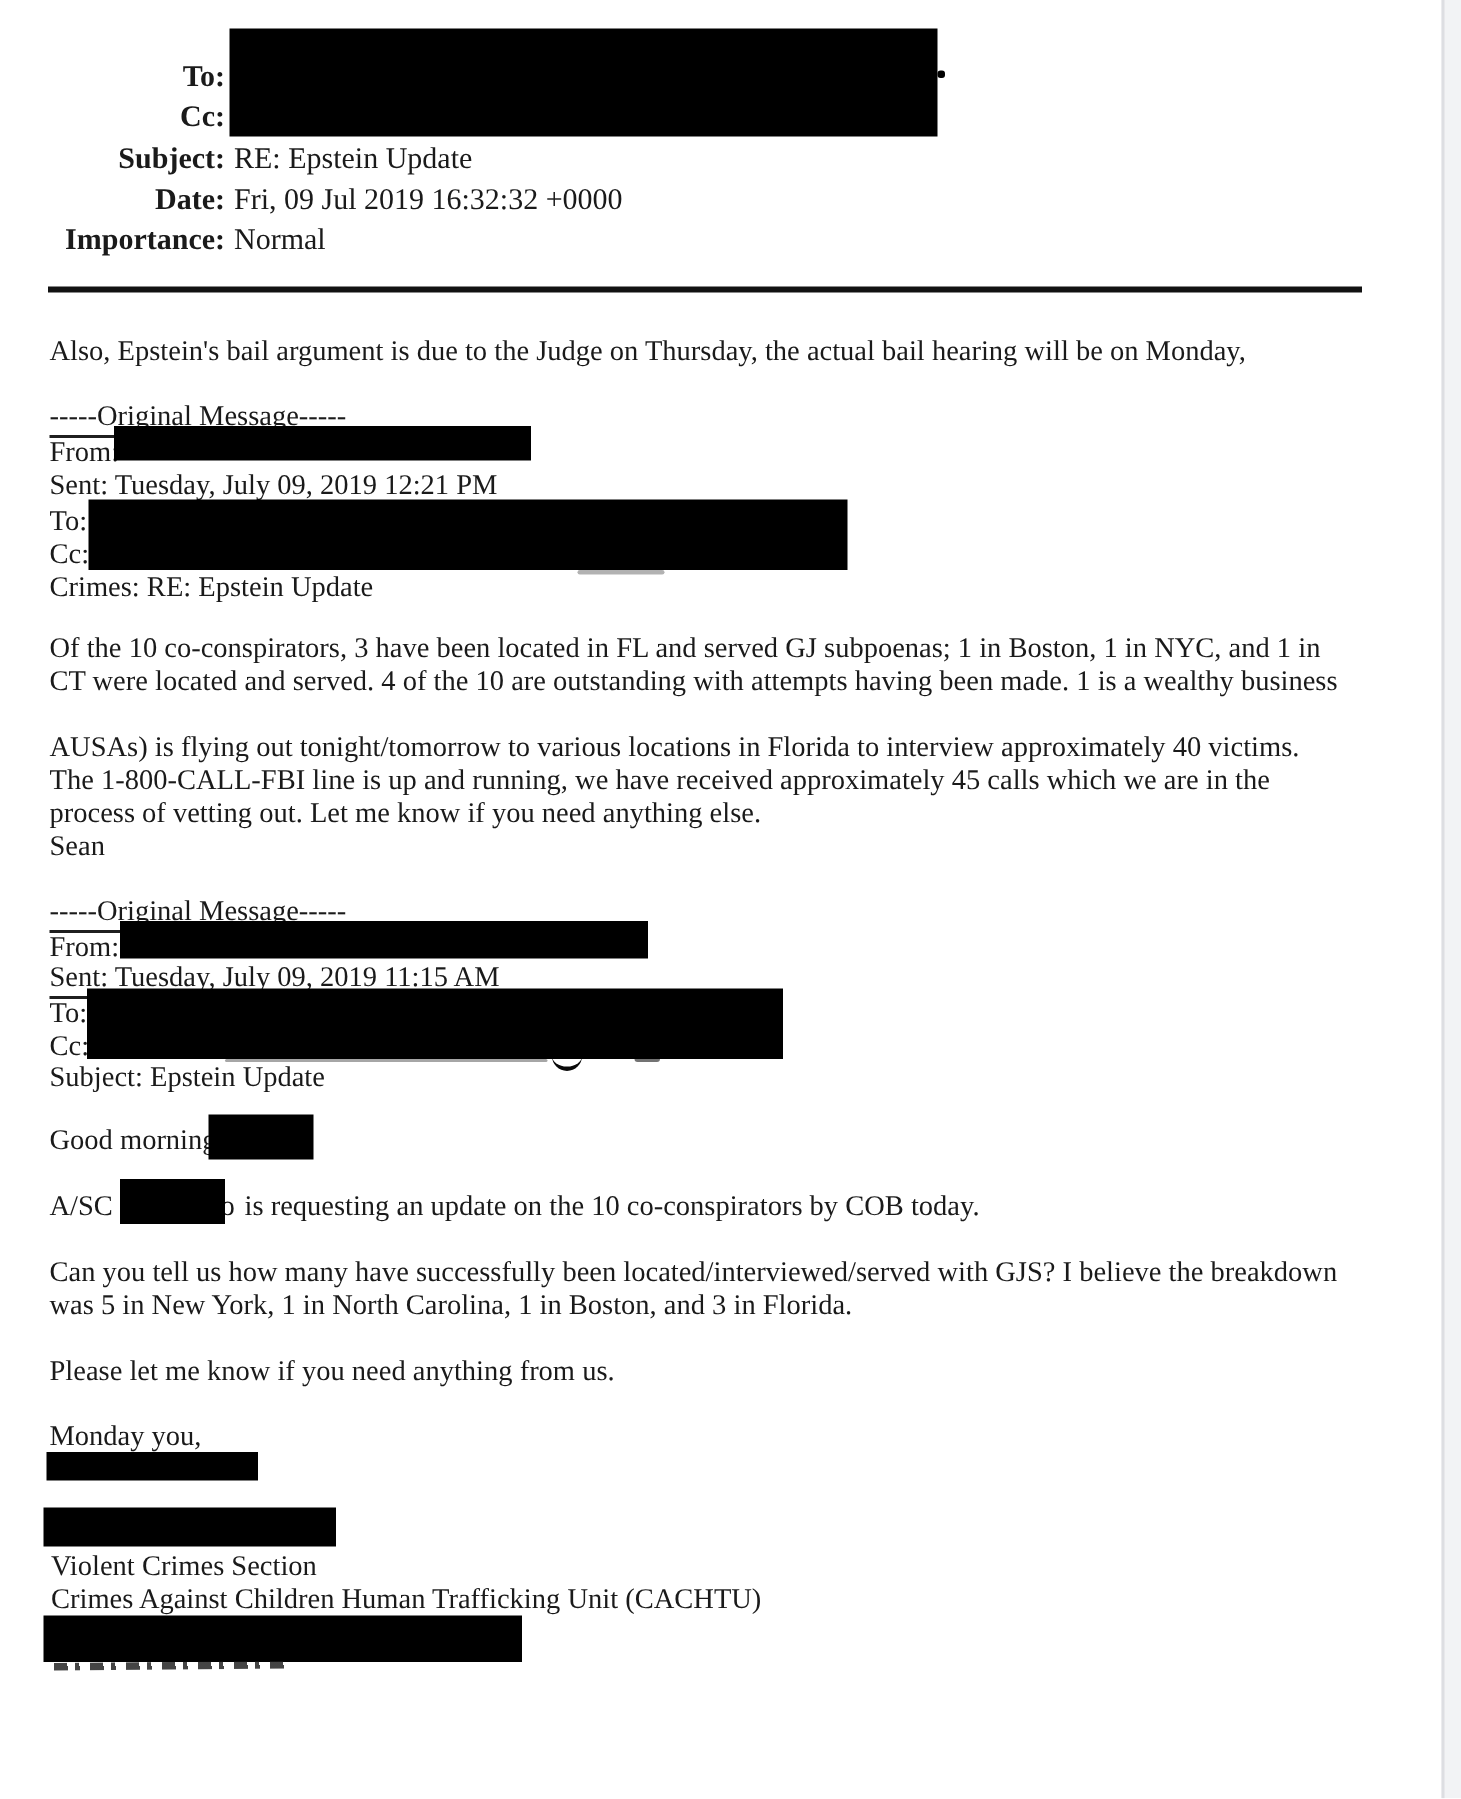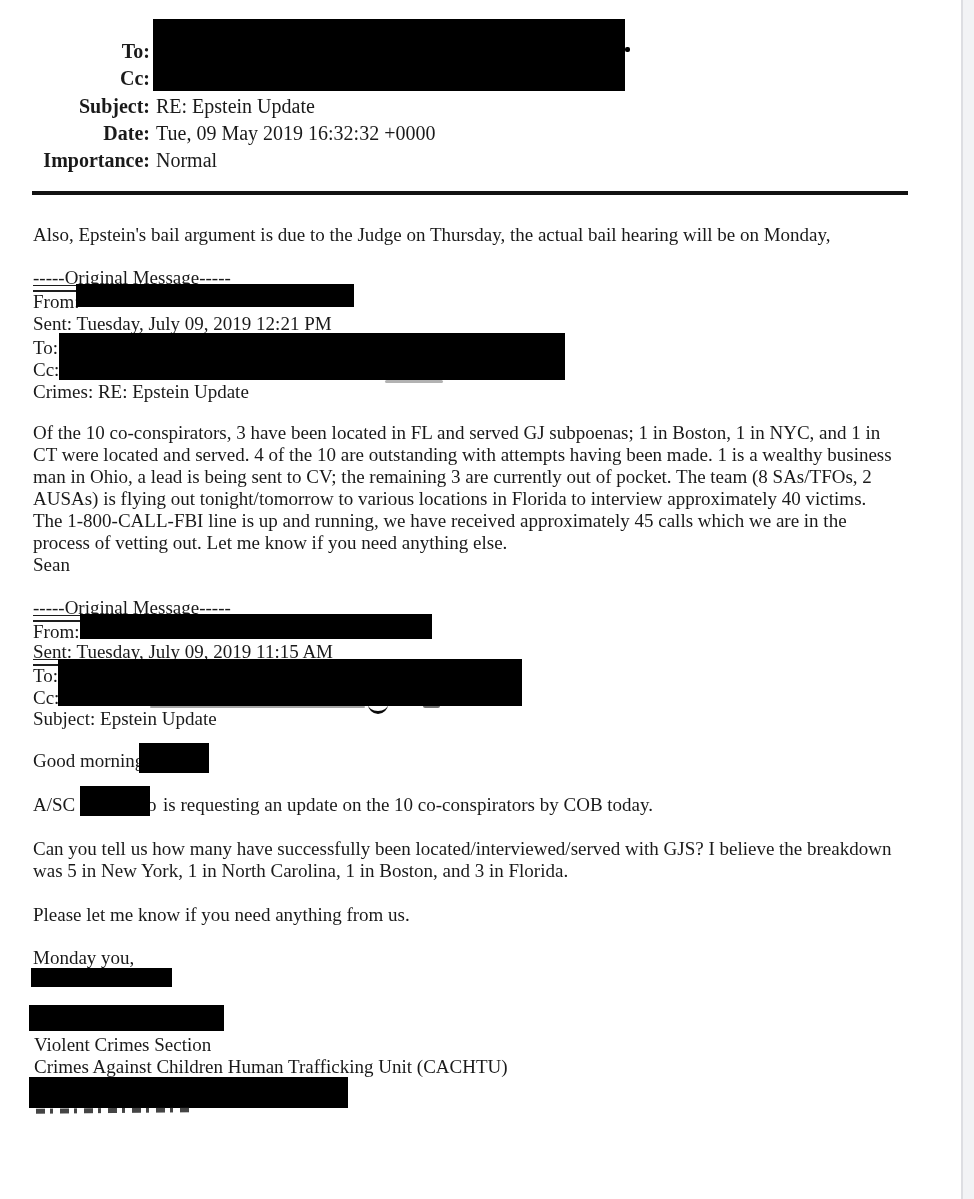--- a/index.html
+++ b/index.html
@@ -7,21 +7,21 @@
     position:relative; width:974px; height:1199px;
     background:#ffffff; overflow:hidden;
     font-family:"Liberation Serif","DejaVu Serif",serif;
   }
   .content { position:absolute; left:0; top:5px; width:974px; height:1199px; filter:blur(0.3px); }
   .t { position:absolute; white-space:nowrap; color:#1a1a1a; font-size:19px; line-height:22px; }
   .hdr { font-size:20px; line-height:24px; }
   .lbl { left:0; width:150px; text-align:right; font-weight:700; }
   .val { left:156px; }
   .red { position:absolute; background:#000000; }
-  .u { border-bottom:2px solid #1f1f1f; padding-bottom:1px;text-decoration:underline; }
+  .u { border-bottom:2px solid #1f1f1f; padding-bottom:1px; }
   .rule { position:absolute; left:32px; top:186px; width:876px; height:4px; background:#121212; }
   .artifact { position:absolute; background:#000; border-radius:2px; }
   .edge-strip { position:absolute; top:0; right:0; width:11px; height:1199px; background:#f2f3f5; border-left:2px solid #dddee2; }
   .phone-peek {
     position:absolute; left:36px; top:1103px; width:158px; height:5px; opacity:.8;
     transform:rotate(-0.5deg);
     background:
       repeating-linear-gradient(90deg,#161616 0 9px,transparent 9px 14px,#161616 14px 17px,transparent 17px 24px);
   }
 </style>
@@ -31,21 +31,21 @@
 <div id="screen">
   <div class="content">
 
     <div class="t hdr lbl" style="top:34px">To:</div>
     <div class="t hdr lbl" style="top:61px">Cc:</div>
     <div class="t hdr lbl" style="top:89px">Subject:</div>
     <div class="t hdr lbl" style="top:116px">Date:</div>
     <div class="t hdr lbl" style="top:143px">Importance:</div>
 
     <div class="t hdr val" style="top:89px">RE: Epstein Update</div>
-    <div class="t hdr val" style="top:116px">Tue, 09 May 2019 16:32:32 +0000</div>
+    <div class="t hdr val" style="top:116px">Fri, 09 Jul 2019 16:32:32 +0000</div>
     <div class="t hdr val" style="top:143px">Normal</div>
 
     <div class="red" style="left:153px; top:14px; width:472px; height:72px;"></div>
     <div class="artifact" style="left:625px; top:42px; width:5px; height:5px;"></div>
 
     <div class="rule"></div>
 
     <div class="t" style="left:33px; top:219px">Also, Epstein's bail argument is due to the Judge on Thursday, the actual bail hearing will be on Monday,</div>
 
     <div class="t u" style="left:33px; top:262px">-----Original Message-----</div>
@@ -53,21 +53,20 @@
     <div class="red" style="left:76px; top:279px; width:278px; height:23px;"></div>
     <div class="t" style="left:33px; top:308px">Sent: Tuesday, July 09, 2019 12:21 PM</div>
     <div class="t" style="left:33px; top:332px">To:</div>
     <div class="t" style="left:33px; top:354px">Cc:</div>
     <div class="red" style="left:59px; top:328px; width:506px; height:47px;"></div>
     <div class="artifact" style="left:385px; top:375px; width:58px; height:3px; opacity:.3;"></div>
     <div class="t" style="left:33px; top:376px">Crimes: RE: Epstein Update</div>
 
     <div class="t" style="left:33px; top:417px">Of the 10 co-conspirators, 3 have been located in FL and served GJ subpoenas; 1 in Boston, 1 in NYC, and 1 in</div>
     <div class="t" style="left:33px; top:439px">CT were located and served. 4 of the 10 are outstanding with attempts having been made. 1 is a wealthy business</div>
-    <div class="t" style="left:33px; top:461px">man in Ohio, a lead is being sent to CV; the remaining 3 are currently out of pocket. The team (8 SAs/TFOs, 2</div>
     <div class="t" style="left:33px; top:483px">AUSAs) is flying out tonight/tomorrow to various locations in Florida to interview approximately 40 victims.</div>
     <div class="t" style="left:33px; top:505px">The 1-800-CALL-FBI line is up and running, we have received approximately 45 calls which we are in the</div>
     <div class="t" style="left:33px; top:527px">process of vetting out. Let me know if you need anything else.</div>
     <div class="t" style="left:33px; top:549px">Sean</div>
 
     <div class="t u" style="left:33px; top:592px">-----Original Message-----</div>
     <div class="t" style="left:33px; top:616px">From:</div>
     <div class="red" style="left:80px; top:609px; width:352px; height:25px;"></div>
     <div class="t u" style="left:33px; top:636px">Sent: Tuesday, July 09, 2019 11:15 AM</div>
     <div class="t" style="left:33px; top:660px">To:</div>

